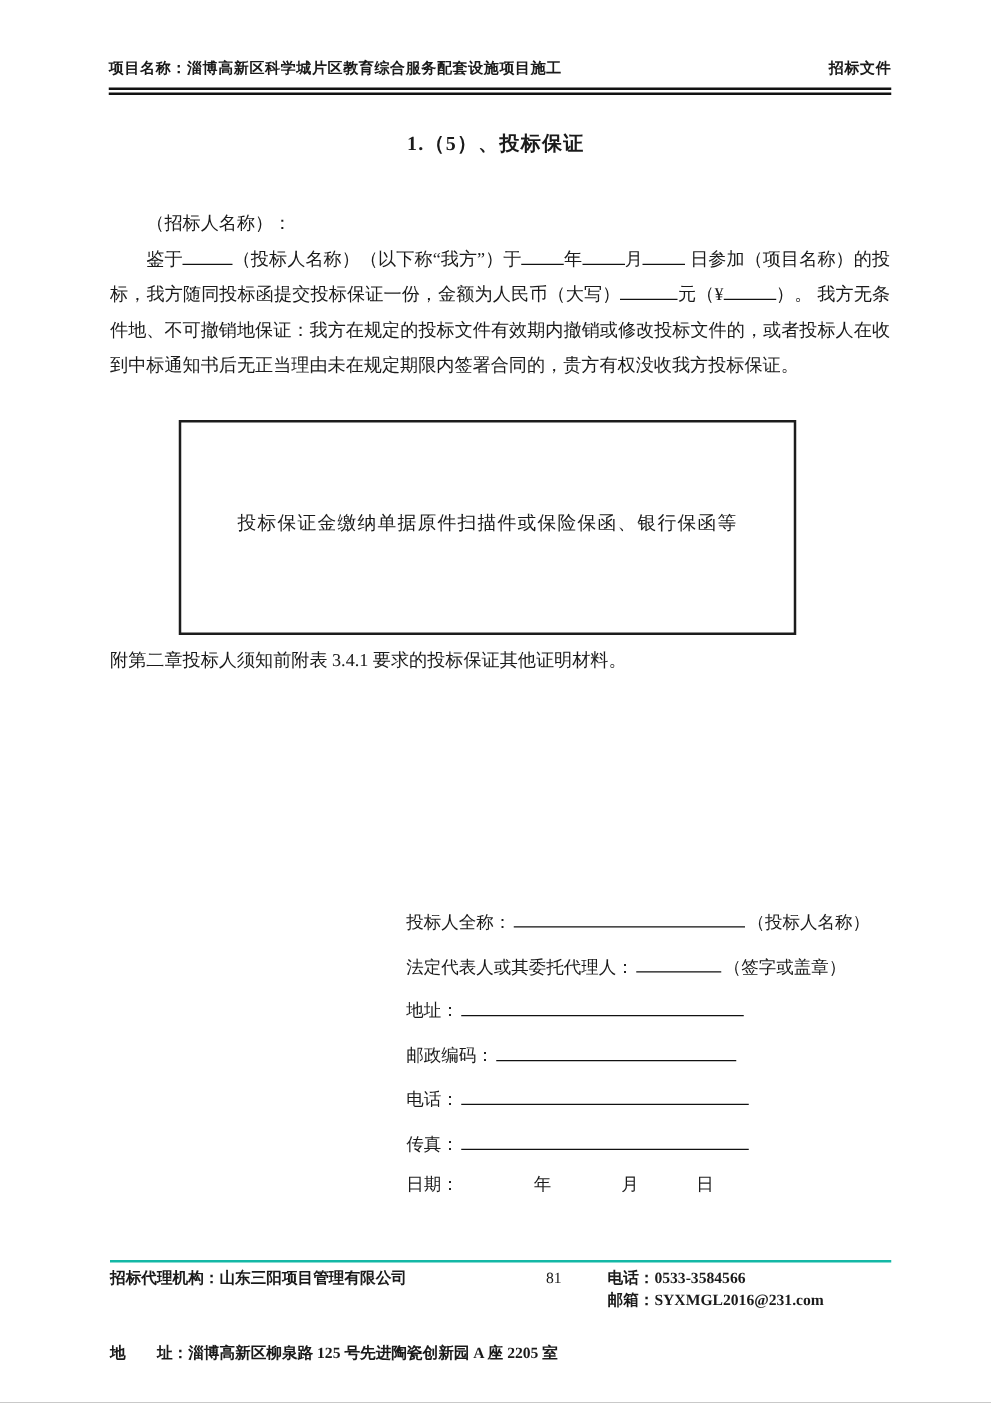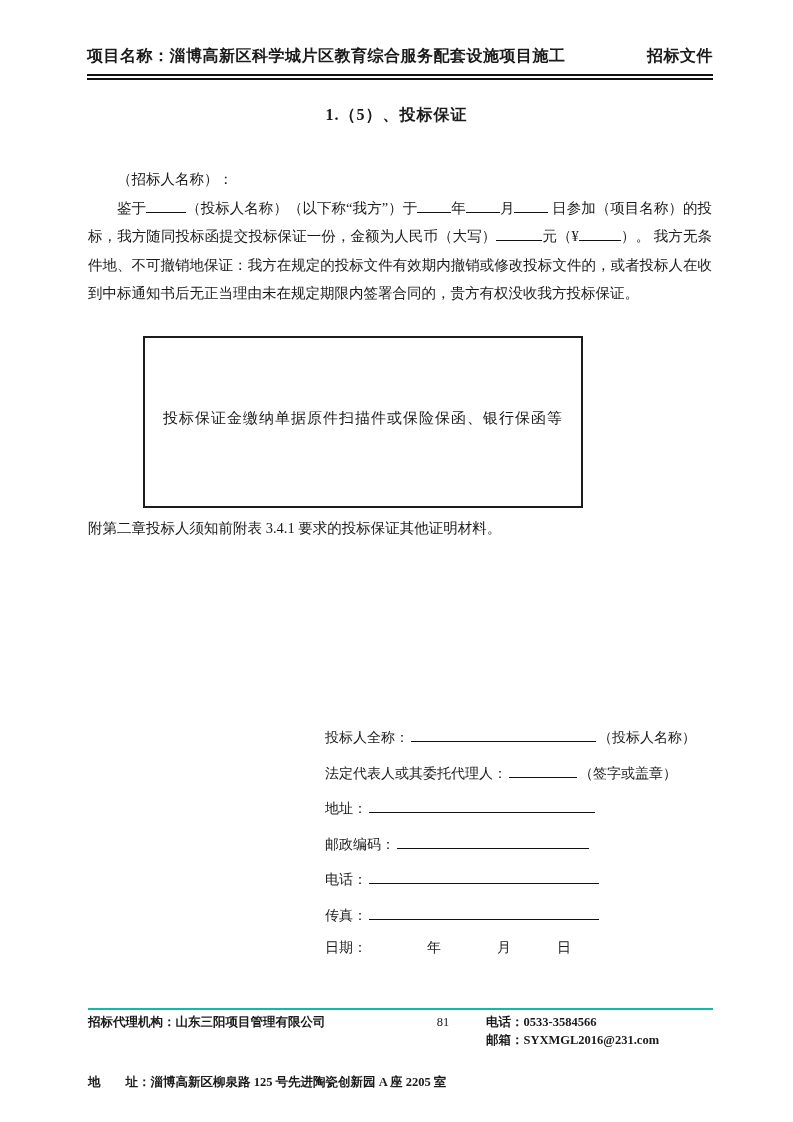--- a/index.html
+++ b/index.html
@@ -7,33 +7,33 @@
   body { font-family: "Liberation Serif", "DejaVu Serif", serif; color: #1a1a1a; }
   .page {
     position: relative;
     width: 793px; height: 1122px;
     margin: 0 auto;
     background: #ffffff;
     overflow: hidden;
   }
   
   .header { position: absolute; left: 87px; right: 80px; top: 46px; }
-  .header-row { display: flex; justify-content: space-between; align-items: baseline; font-weight: bold; font-size: 16px; letter-spacing: 0.5px; }
+  .header-row { display: flex; justify-content: space-between; align-items: baseline; font-weight: bold; font-size: 12px; letter-spacing: 0.5px; }
   .header-rule { margin-top: 7px; height: 6px; border-top: 2px solid #111; border-bottom: 2px solid #111; }
   
   .doc-title { position: absolute; left: 0; right: 0; top: 105px; text-align: center; font-size: 16px; font-weight: bold; letter-spacing: 1px; }
   
   .content { position: absolute; left: 88px; right: 81px; top: 165px; font-size: 14.5px; line-height: 28.5px; }
   .salutation { text-indent: 2em; }
   .para { text-indent: 2em; text-align: justify; }
   .blank { display: inline-block; border-bottom: 1px solid #111; height: 15px; vertical-align: baseline; }
   .u { text-underline-offset: 3px; }
   
   .evidence-box {
-    position: absolute; left: 143px; top: 336px; width: 440px; height: 172px;
+    position: absolute; left: 143px; top: 336px; width: 494px; height: 172px;
     border: 2px solid #1c1c1c;
     display: flex; align-items: center; justify-content: center;
     font-size: 15px; letter-spacing: 1px; padding-bottom: 8px;
   }
   .note { position: absolute; left: 88px; top: 519px; font-size: 14.5px; }
   
   .form { position: absolute; left: 325px; top: 726px; font-size: 14px; }
   .form-row { height: 35.5px; white-space: nowrap; }
   .form-row .blank { height: 16px; margin: 0 2px; }
   .date-row { white-space: nowrap; }

